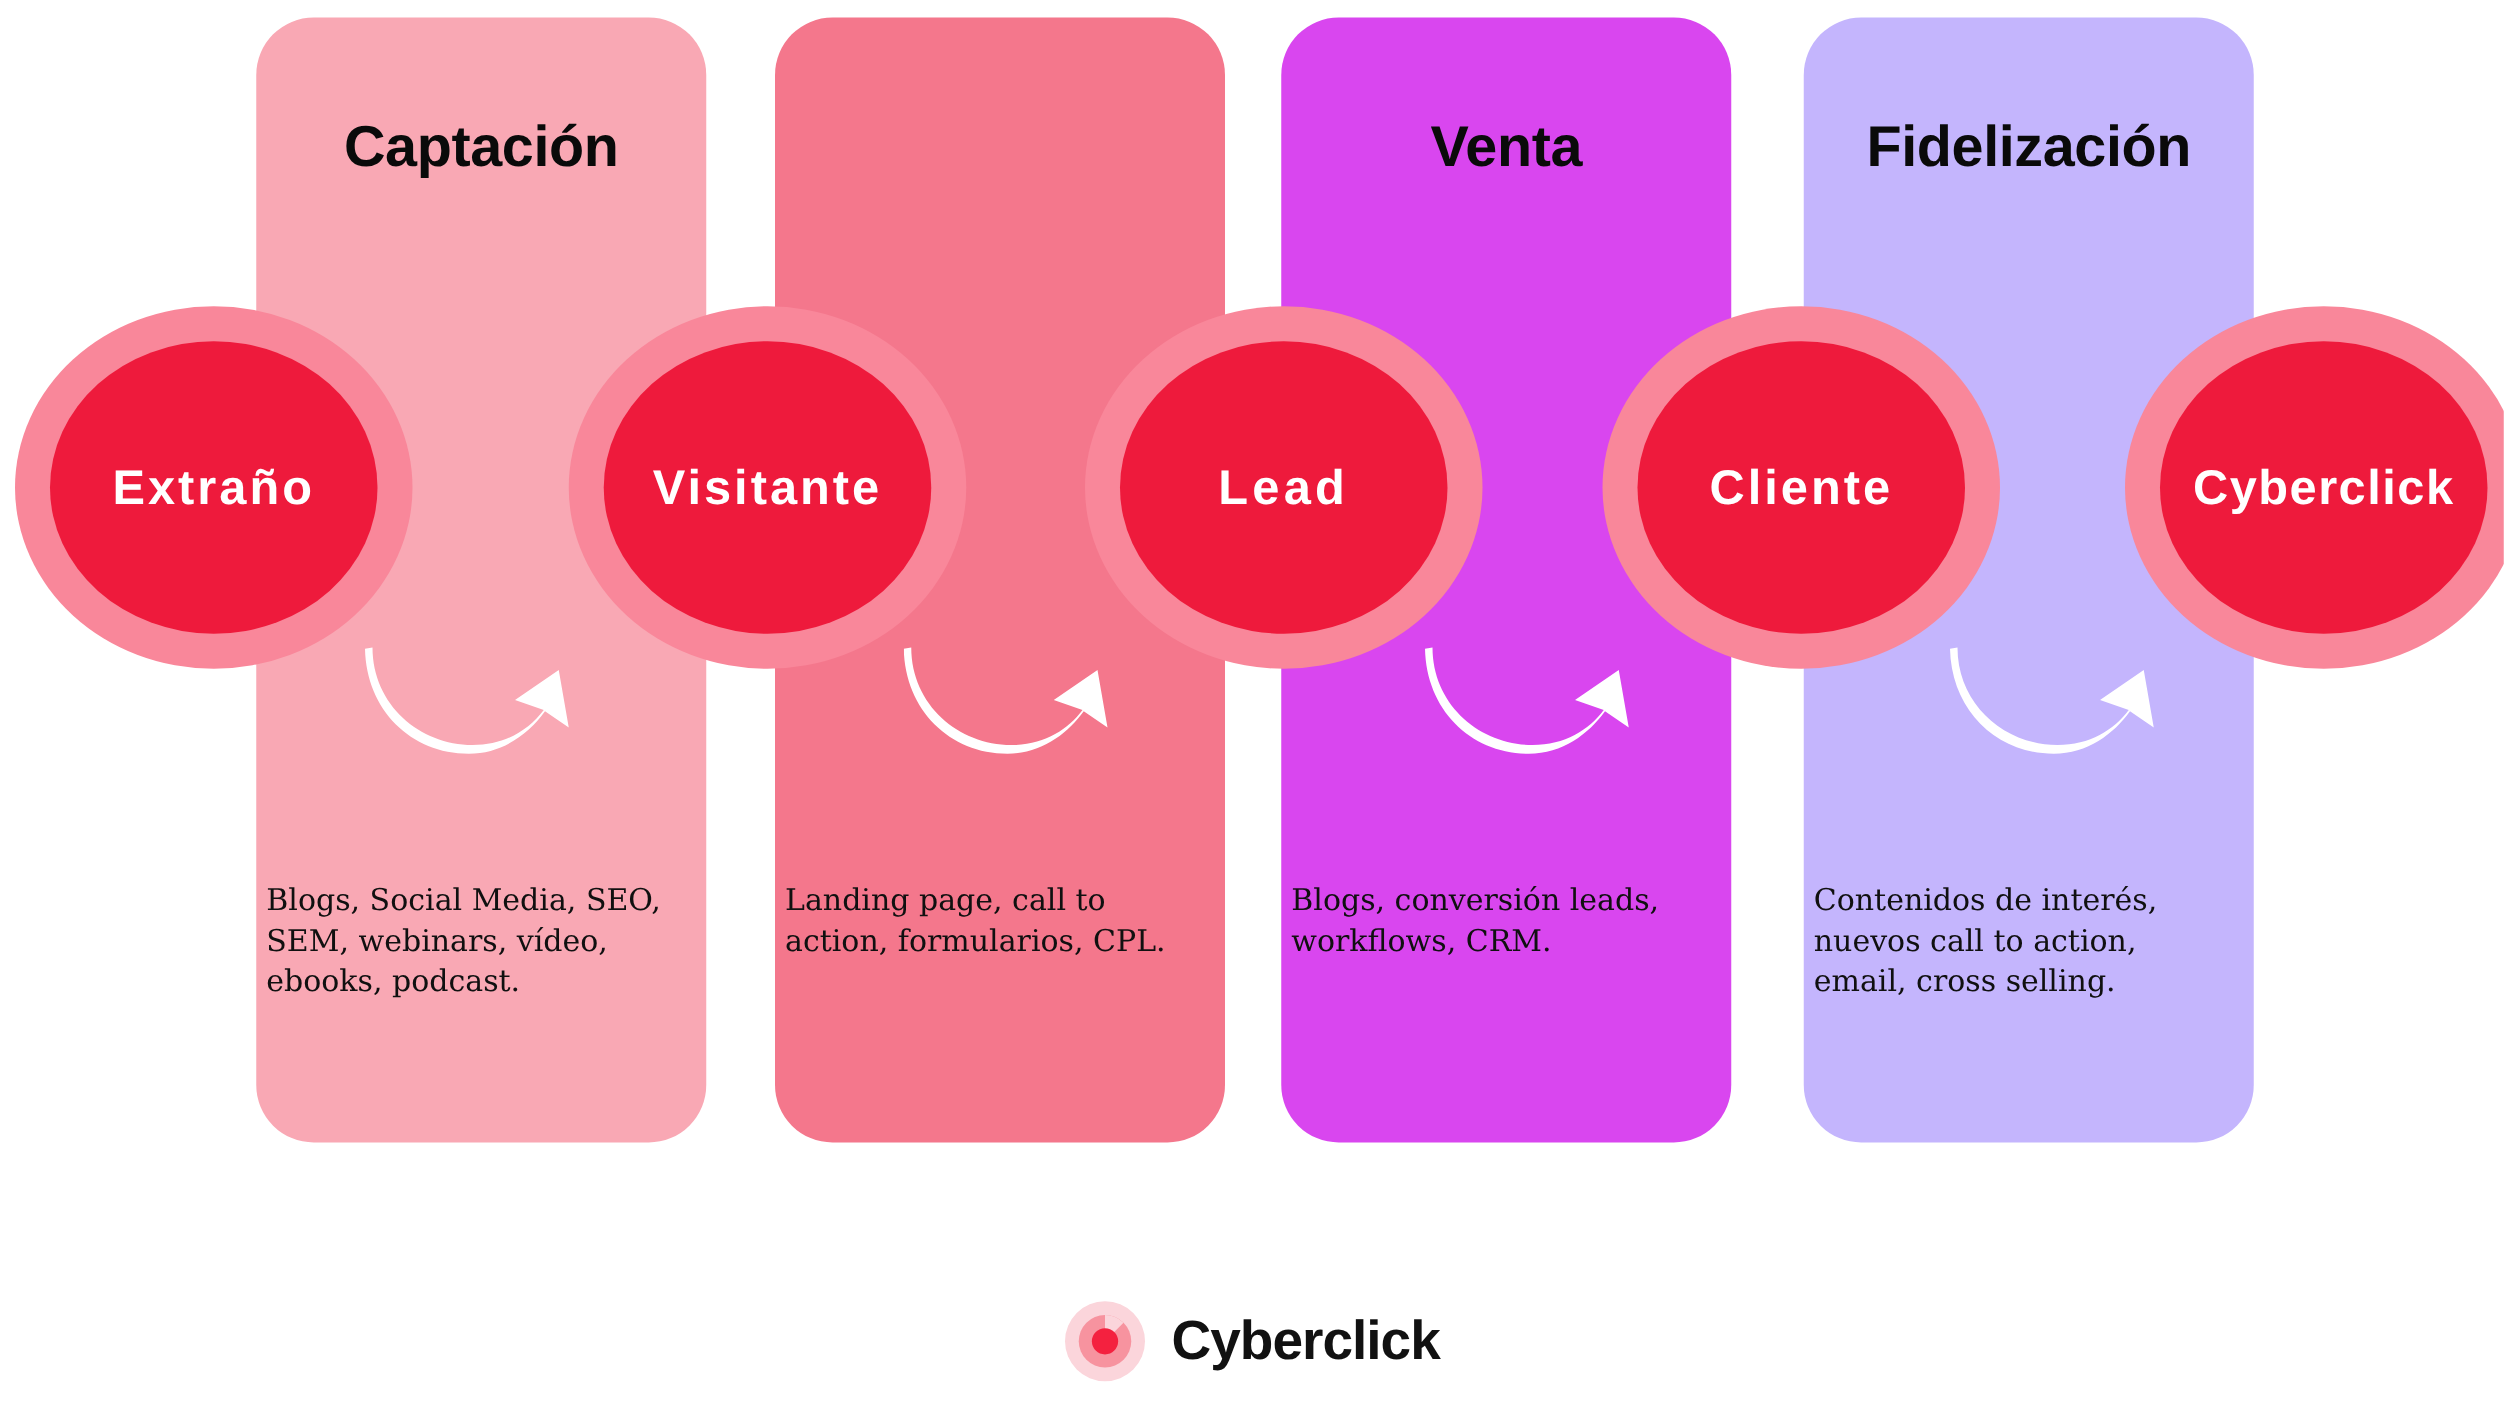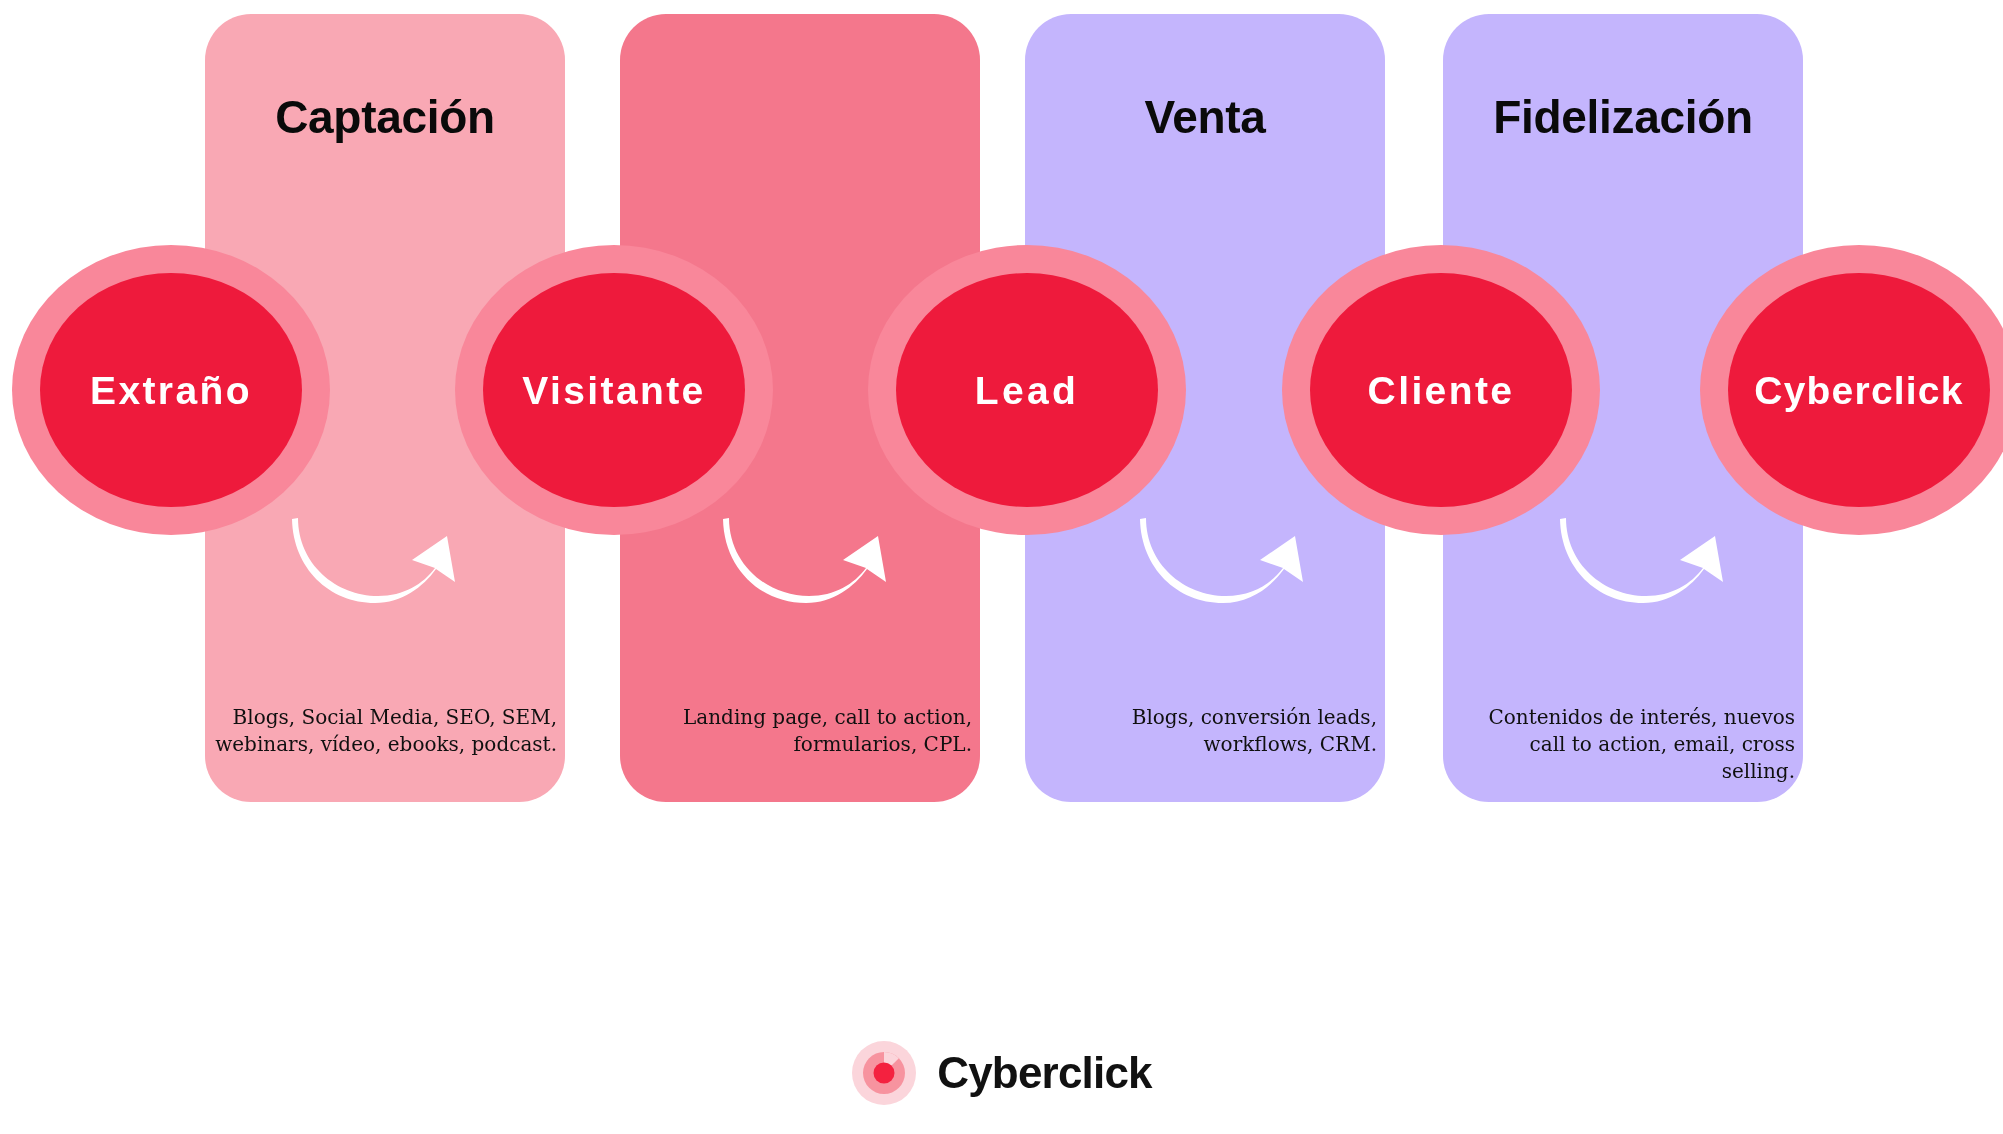--- a/index.html
+++ b/index.html
@@ -27,51 +27,51 @@
     position: absolute;
     left: 0;
     top: 0;
     width: 2003px;
     height: 930px;
   }
   .column {
     position: absolute;
     top: 14px;
     width: 360px;
-    height: 788px;
+    height: 900px;
     border-radius: 46px;
     overflow: visible;
   }
   .col-1 { left: 205px; background: #F9A8B4; }
   .col-2 { left: 620px; background: #F4778C; }
-  .col-3 { left: 1025px; background: #c4b5fd; }
+  .col-3 { left: 1025px; background: #d946ef; }
   .col-4 { left: 1443px; background: #c4b5fd; }
 
   .col-title {
     position: absolute;
     left: 0;
     right: 0;
     top: 80px;
     text-align: center;
     font-size: 46px;
     font-weight: 700;
     color: #0a0a0a;
     letter-spacing: -0.3px;
     line-height: 1;
     white-space: nowrap;
   }
 
   .col-body {
     position: absolute;
     left: 8px;
-    right: 8px;
+    right: 18px;
     top: 690px;
-    text-align: right;
+    text-align: left;
     font-family: "DejaVu Serif", "Liberation Serif", serif;
-    font-size: 20px;
+    font-size: 24px;
     line-height: 1.36;
     color: #101010;
   }
 
   
   .arrow {
     position: absolute;
     width: 170px;
     height: 95px;
     top: 510px;

